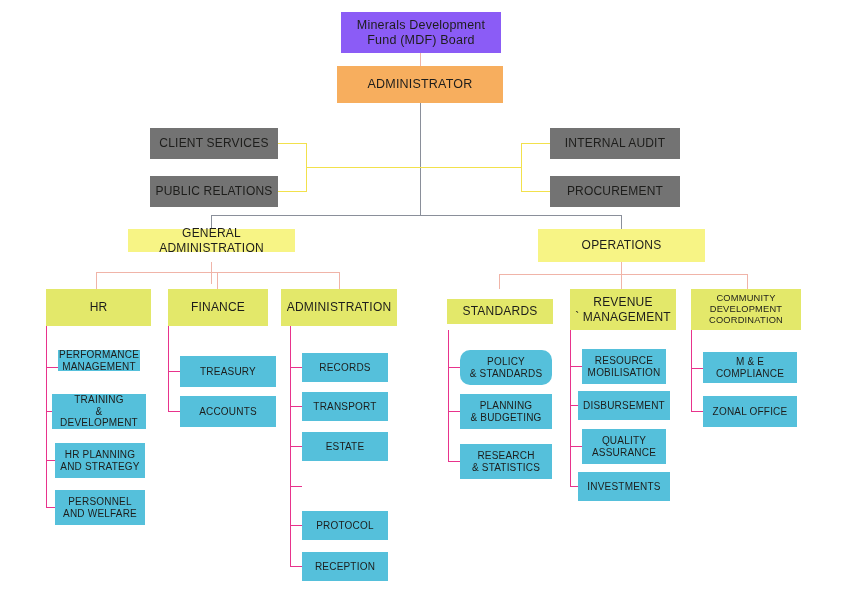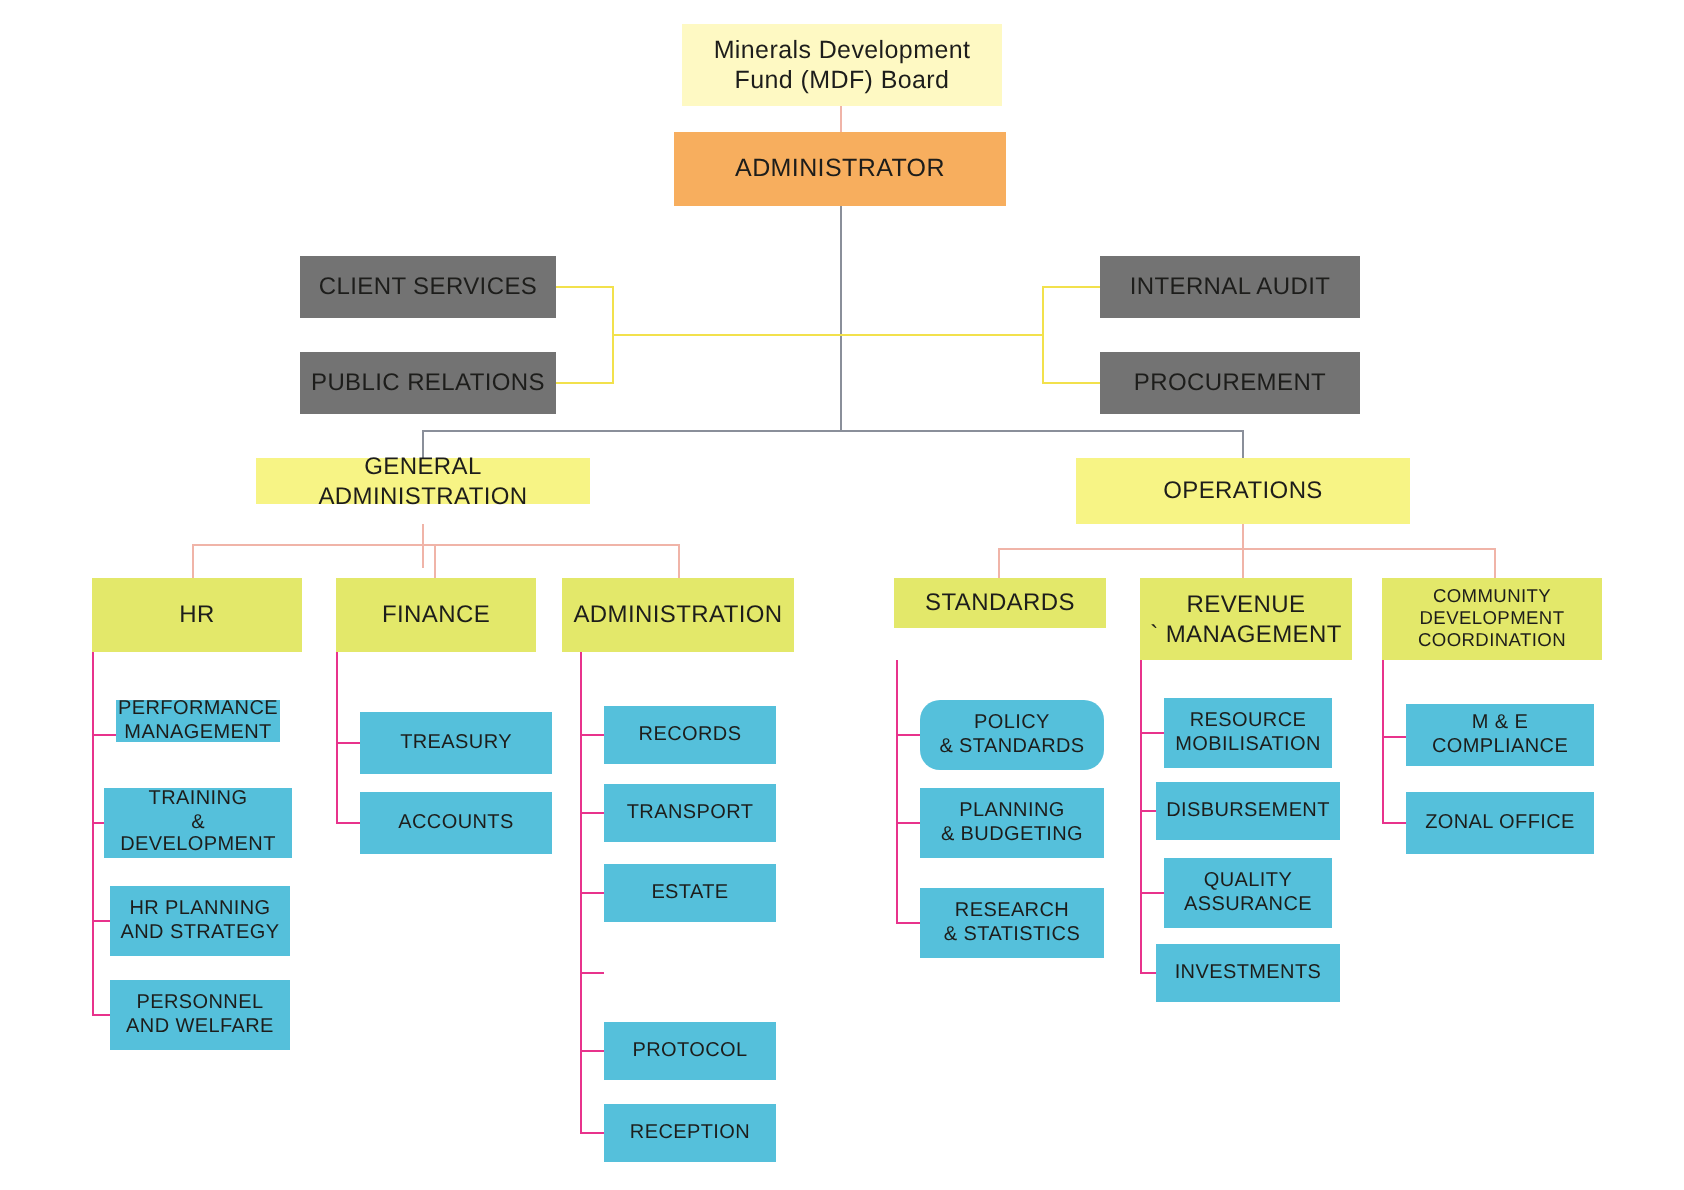--- a/index.html
+++ b/index.html
@@ -24,21 +24,21 @@
     display:flex;
     align-items:center;
     justify-content:center;
     text-align:center;
     color:#1d1d1b;
     line-height:1.18;
     letter-spacing:.2px;
     padding:2px 4px;
     z-index:3;
   }
-  .lvl-board{background:#fef9c3;font-size:12.5px;}
+  .lvl-board{background:#8b5cf6;font-size:12.5px;}
   .lvl-admin{background:#f7ae5e;font-size:12.5px;}
   .lvl-staff{background:#737373;font-size:12px;}
   .lvl-div  {background:#f7f485;font-size:12px;}
   .lvl-dept {background:#e3e86a;font-size:12px;}
   .lvl-dept.small{font-size:9.3px;line-height:1.22;}
   .lvl-unit {background:#55c0db;font-size:10px;}
 </style>
 </head>
 <body>
 
@@ -116,21 +116,21 @@
   <div class="node lvl-staff" style="left:550px;top:128px;width:130px;height:31px;">INTERNAL AUDIT</div>
   <div class="node lvl-staff" style="left:550px;top:176px;width:130px;height:31px;">PROCUREMENT</div>
 
   <div class="node lvl-div" style="left:128px;top:229px;width:167px;height:23px;">GENERAL ADMINISTRATION</div>
   <div class="node lvl-div" style="left:538px;top:229px;width:167px;height:33px;">OPERATIONS</div>
 
   <div class="node lvl-dept" style="left:46px;top:289px;width:105px;height:37px;">HR</div>
   <div class="node lvl-dept" style="left:168px;top:289px;width:100px;height:37px;">FINANCE</div>
   <div class="node lvl-dept" style="left:281px;top:289px;width:116px;height:37px;">ADMINISTRATION</div>
 
-  <div class="node lvl-dept" style="left:447px;top:289px;width:106px;height:25px;">STANDARDS</div>
+  <div class="node lvl-dept" style="left:447px;top:299px;width:106px;height:25px;">STANDARDS</div>
   <div class="node lvl-dept" style="left:570px;top:289px;width:106px;height:41px;">REVENUE<br>` MANAGEMENT</div>
   <div class="node lvl-dept small" style="left:691px;top:289px;width:110px;height:41px;">COMMUNITY<br>DEVELOPMENT<br>COORDINATION</div>
 
   <div class="node lvl-unit" style="left:58px;top:350px;width:82px;height:21px;">PERFORMANCE<br>MANAGEMENT</div>
   <div class="node lvl-unit" style="left:52px;top:394px;width:94px;height:35px;">TRAINING<br>&amp; DEVELOPMENT</div>
   <div class="node lvl-unit" style="left:55px;top:443px;width:90px;height:35px;">HR PLANNING<br>AND STRATEGY</div>
   <div class="node lvl-unit" style="left:55px;top:490px;width:90px;height:35px;">PERSONNEL<br>AND WELFARE</div>
 
   <div class="node lvl-unit" style="left:180px;top:356px;width:96px;height:31px;">TREASURY</div>
   <div class="node lvl-unit" style="left:180px;top:396px;width:96px;height:31px;">ACCOUNTS</div>

